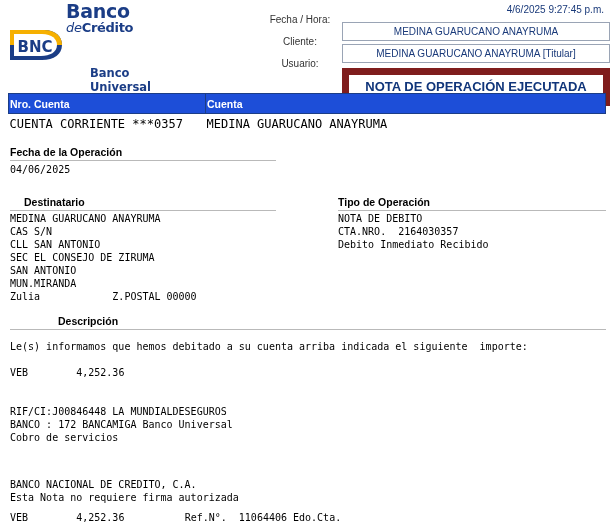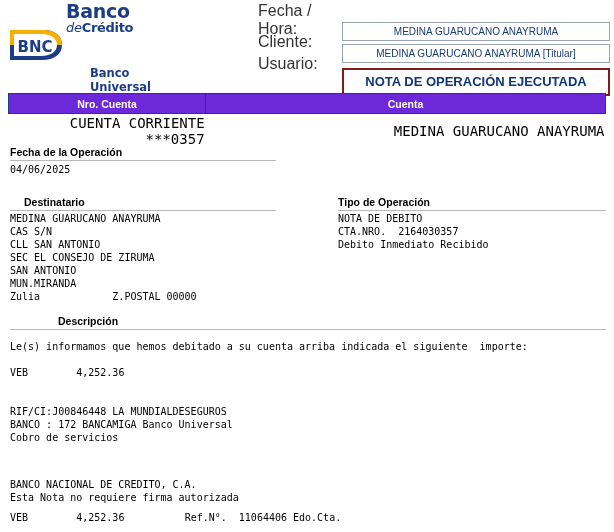--- a/index.html
+++ b/index.html
@@ -72,21 +72,22 @@
     width: 352px;
   }
   .field-row {
     display: flex;
     align-items: center;
     height: 19px;
     margin-bottom: 3px;
   }
   .field-label {
     width: 84px;
-    font-size: 16px;
+    text-align: center;
+    font-size: 10px;
     color: #333;
     margin-top: 20px;
   }
   .field-value {
     flex: 1;
     height: 17px;
     border: 1px solid #9aa4b5;
     background: #ffffff;
     color: #1a3a7a;
     font-size: 10px;
@@ -99,50 +100,50 @@
     border: none;
     background: transparent;
     color: #1a3a7a;
     text-align: right;
     padding-right: 6px;
   }
   .title-box {
     margin-top: 5px;
     margin-left: 84px;
     height: 24px;
-    border: 2px solid #7f1d1d;
+    border: 7px solid #7f1d1d;
     background: #ffffff;
     color: #10357a;
     font-weight: bold;
     font-size: 13px;
     text-align: center;
     line-height: 24px;
   }
 
   
   .acct-table {
     position: absolute;
     left: 8px;
     top: 93px;
     width: 598px;
     border-collapse: collapse;
   }
   .acct-table th {
-    background: #6d28d9;
+    background: #1d4ed8;
     color: #ffffff;
     font-size: 10.5px;
     font-weight: bold;
     height: 17px;
     border: 1px solid #1b3d86;
-    text-align: center;
+    text-align: left;
   }
   .acct-table td {
     font-family: "DejaVu Sans Mono", monospace;
-    font-size: 14px;
-    text-align: right;
+    font-size: 12px;
+    text-align: left;
     height: 17px;
     color: #000;
     border: none;
   }
   .col-a { width: 196px; }
   .col-b { width: 402px; }
 
   
   .sec-label {
     position: absolute;
@@ -201,20 +202,21 @@
       <div class="logo-text">
         <div class="l1">Banco</div>
         <div class="l3"><span class="de">de</span><span>Crédito</span></div>
       </div>
       <div class="logo-sub">Banco Universal</div>
     </div>
 
     <div class="fields">
       <div class="field-row">
         <div class="field-label">Fecha / Hora:</div>
+        <div class="field-value plain">4/6/2025 9:27:45 p.m.</div>
       </div>
       <div class="field-row">
         <div class="field-label">Cliente:</div>
         <div class="field-value">MEDINA GUARUCANO ANAYRUMA</div>
       </div>
       <div class="field-row">
         <div class="field-label">Usuario:</div>
         <div class="field-value">MEDINA GUARUCANO ANAYRUMA [Titular]</div>
       </div>
       <div class="title-box">NOTA DE OPERACIÓN EJECUTADA</div>

